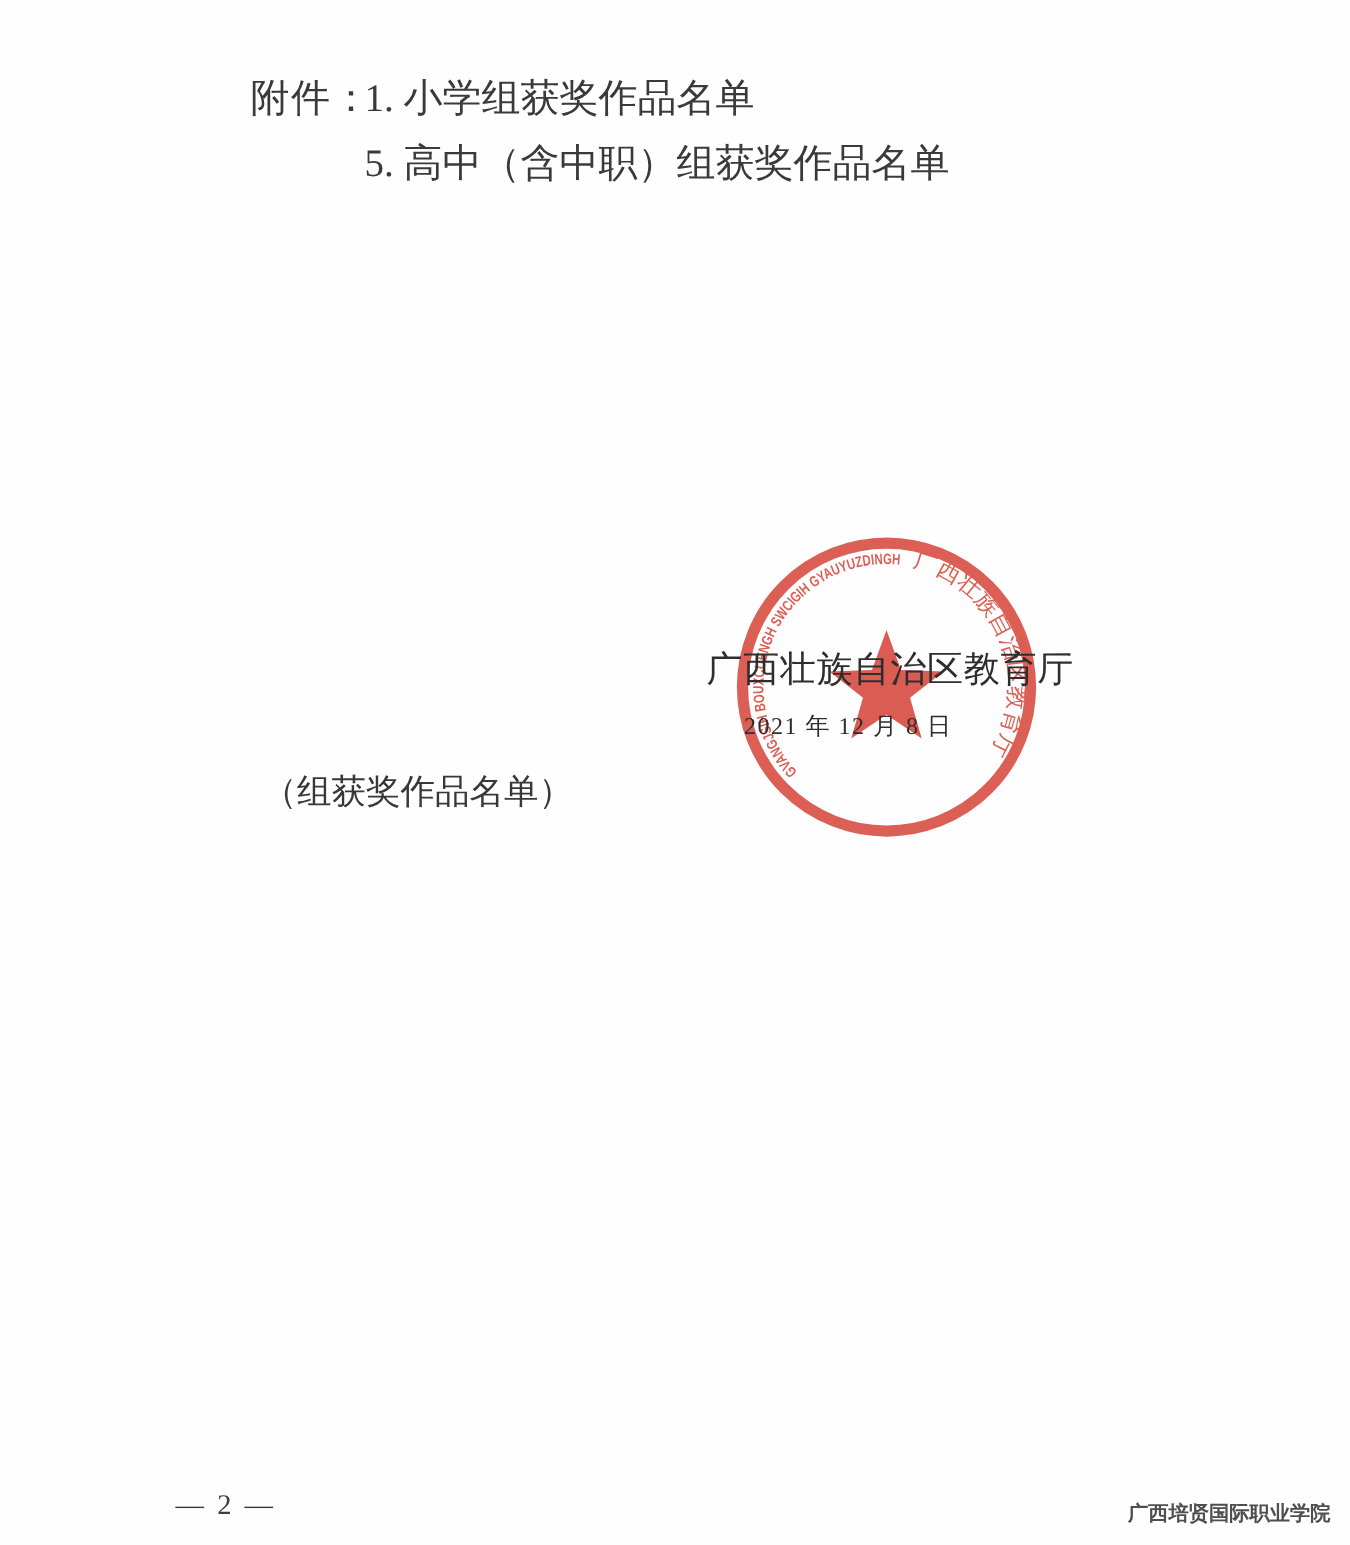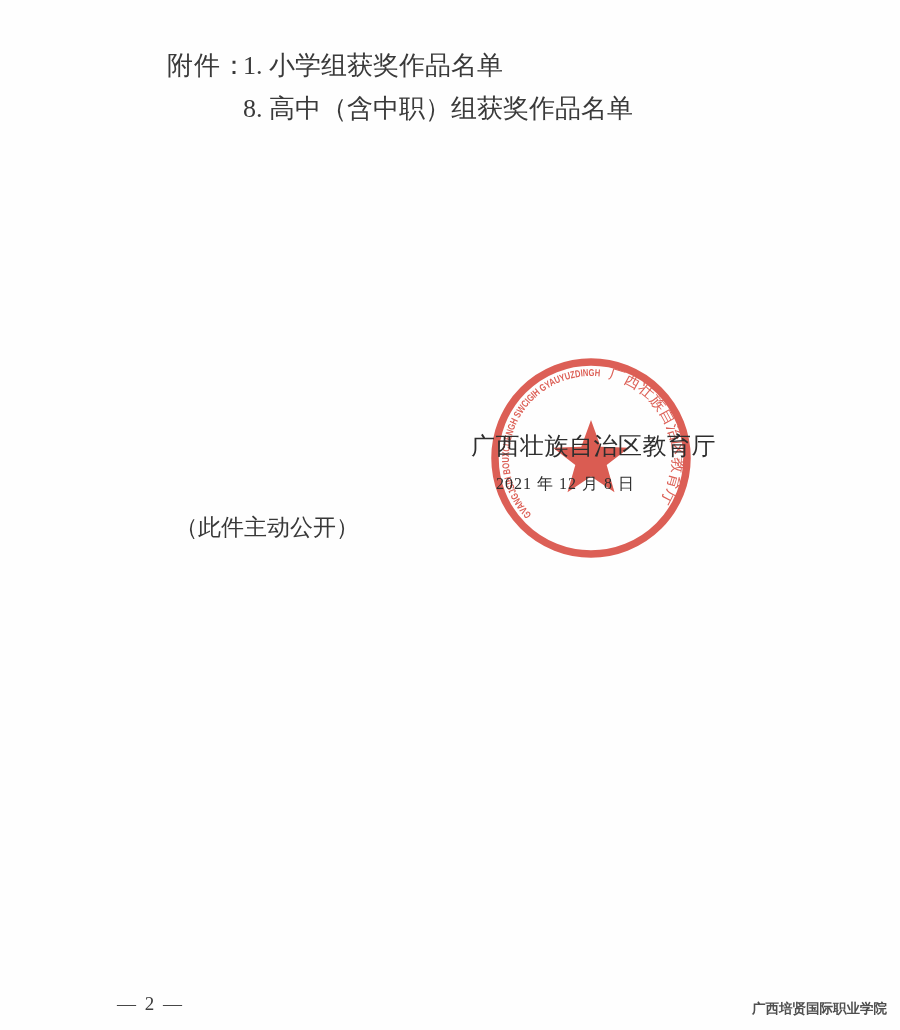--- a/index.html
+++ b/index.html
@@ -101,39 +101,39 @@
 
 <div class="page">
 
   <div class="attachment-list">
     <div class="attachment-row">
       <span class="attachment-label">附件：</span>
       <span>1. 小学组获奖作品名单</span>
     </div>
     <div class="attachment-row">
       <span class="attachment-indent"></span>
-      <span>8. 高中（含中职）组获奖作品名单</span>
+      <span>5. 高中（含中职）组获奖作品名单</span>
     </div>
   </div>
 
   <svg class="seal" viewBox="0 0 220 220" xmlns="http://www.w3.org/2000/svg" aria-hidden="true">
     <defs>
       <path id="ringTextPath" d="M 52,168 A 82,82 0 1,1 168,168" fill="none"></path>
     </defs>
     <circle cx="110" cy="110" r="96" fill="none" stroke="#d84a3f" stroke-width="7.5"></circle>
     <polygon fill="#d6463b" points="110,72 100.3,98.65 71.96,99.64 94.31,117.1 86.49,144.36 110,128.5 133.51,144.36 125.69,117.1 148.04,99.64 119.7,98.65"></polygon>
     <text font-size="10" fill="#d84a3f" font-weight="bold" font-family="Liberation Sans, DejaVu Sans, sans-serif">
       <textPath href="#ringTextPath" startOffset="2" textLength="200" lengthAdjust="spacingAndGlyphs">GVANGJSIH BOUXCUENGH SWCIGIH GYAUYUZDINGH</textPath>
     </text>
     <text font-size="15.5" fill="#d84a3f" font-family="Liberation Serif, DejaVu Serif, serif">
       <textPath href="#ringTextPath" startOffset="210" textLength="158" lengthAdjust="spacingAndGlyphs">广西壮族自治区教育厅</textPath>
     </text>
   </svg>
 
   <div class="issuer-line">广西壮族自治区教育厅</div>
   <div class="date-line">2021 年 12 月 8 日</div>
 
-  <div class="disclosure-note">（此件主动公开）</div>
+  <div class="disclosure-note">（组获奖作品名单）</div>
 
   <div class="page-number">— 2 —</div>
   <div class="watermark">广西培贤国际职业学院</div>
 
 </div>
 
 </body></html>

